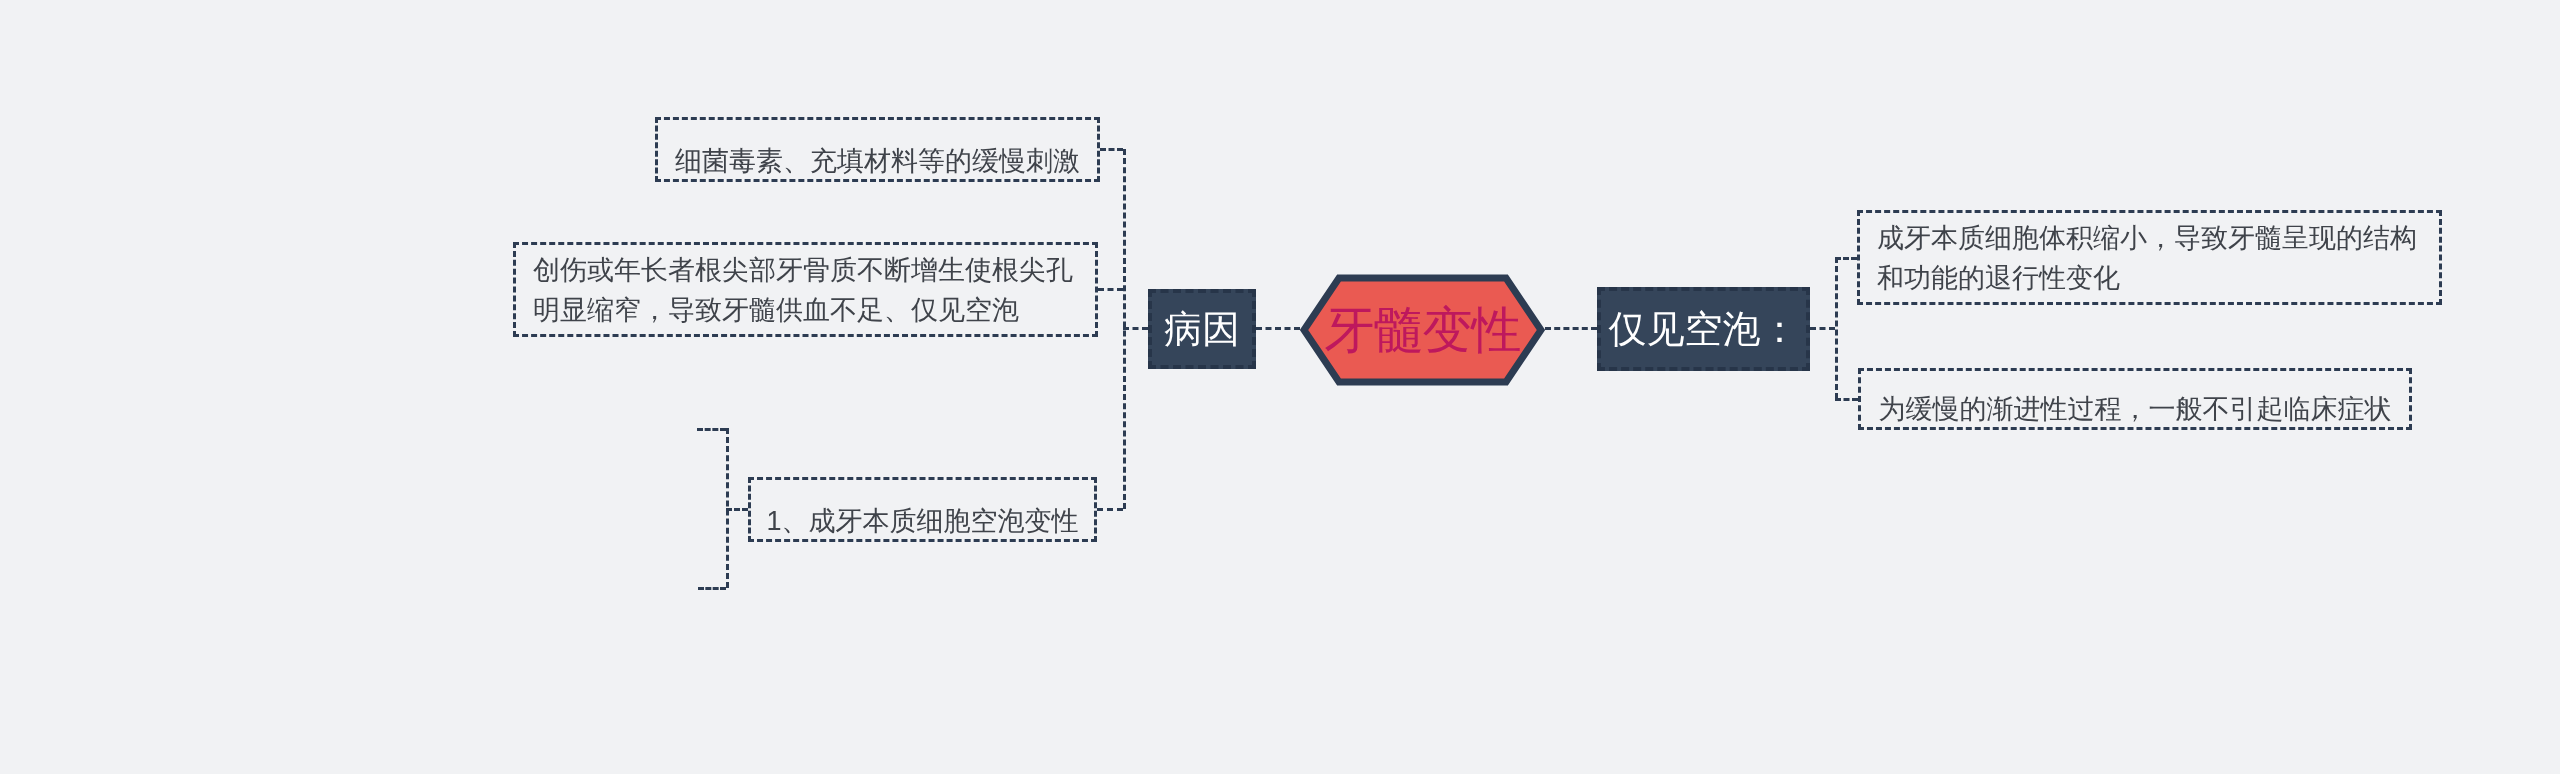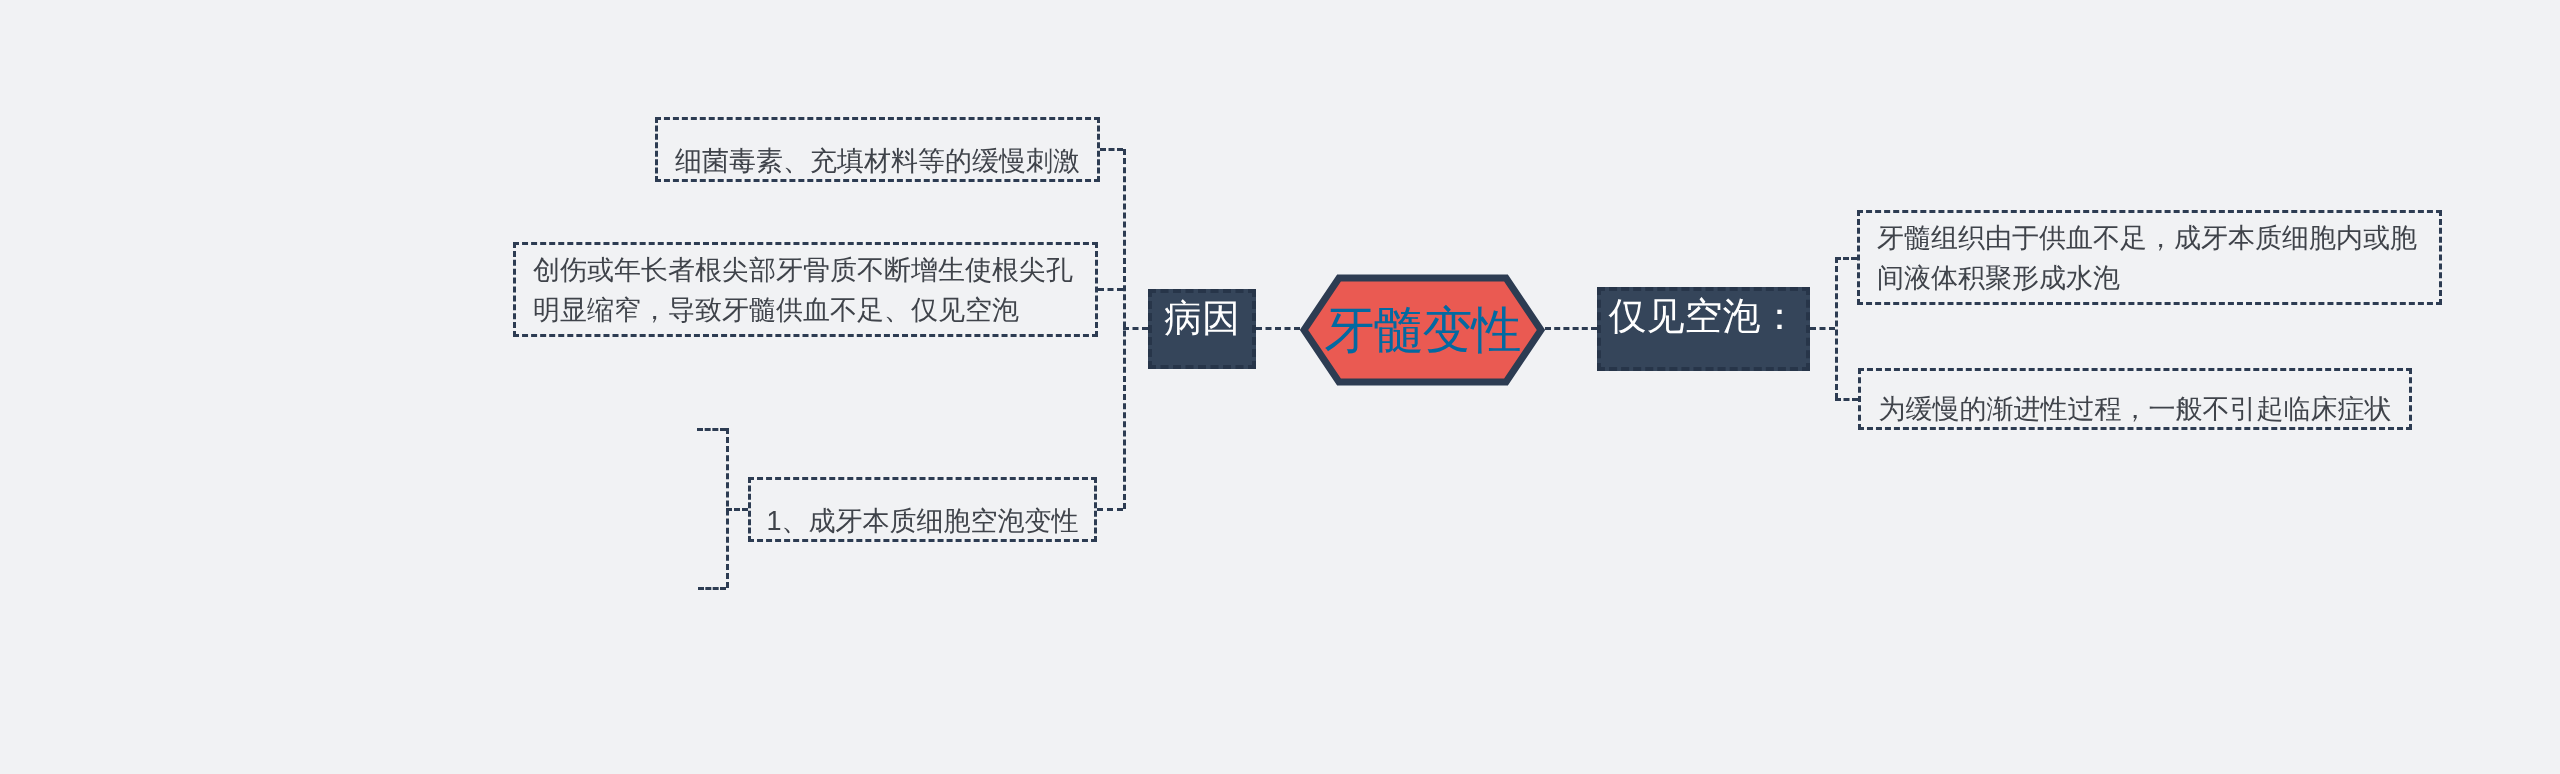--- a/index.html
+++ b/index.html
@@ -26,34 +26,34 @@
   .multi-line{padding:4px 17px;line-height:40px;}
   
   .nbox{
     position:absolute;
     box-sizing:border-box;
     background:#35455a;
     border:4px dashed #273549;
     color:#ffffff;
     font-size:38px;
     display:flex;
-    align-items:flex-start;
+    align-items:center;
     justify-content:center;
     white-space:nowrap;
   }
   
   #central-topic{
     position:absolute;
     left:1300px;top:272px;width:245px;height:116px;
   }
   #central-topic svg{position:absolute;left:0;top:0;}
   #central-topic .txt{
     position:absolute;left:0;top:0;right:0;bottom:0;
     display:flex;align-items:center;justify-content:center;
-    font-size:50px;color:#0369a1;font-weight:500;white-space:nowrap;
+    font-size:50px;color:#be185d;font-weight:500;white-space:nowrap;
     letter-spacing:-1px;
   }
   
   .h-line{position:absolute;height:0;border-top:3px dashed #2d3c52;}
   .v-line{position:absolute;width:0;border-left:3px dashed #2d3c52;}
 </style>
 </head>
 <body>
 
 <div id="mindmap-canvas">
@@ -81,21 +81,21 @@
     <span class="txt">创伤或年长者根尖部牙骨质不断增生使根尖孔明显缩窄，导致牙髓供血不足、仅见空泡</span>
   </div>
 
   <div class="tbox one-line" style="left:748px;top:477px;width:349px;height:65px;">
     <span class="txt">1、成牙本质细胞空泡变性</span>
   </div>
 
 
 
   <div class="tbox multi-line" style="left:1857px;top:210px;width:585px;height:95px;">
-    <span class="txt">牙髓组织由于供血不足，成牙本质细胞内或胞间液体积聚形成水泡</span>
+    <span class="txt">成牙本质细胞体积缩小，导致牙髓呈现的结构和功能的退行性变化</span>
   </div>
 
   <div class="tbox one-line" style="left:1858px;top:368px;width:554px;height:62px;">
     <span class="txt">为缓慢的渐进性过程，一般不引起临床症状</span>
   </div>
 
   <div class="h-line" style="left:1256px;top:327px;width:44px;"></div>
   <div class="h-line" style="left:1545px;top:327px;width:52px;"></div>
 
   <div class="v-line" style="left:1123px;top:149px;height:360px;"></div>

